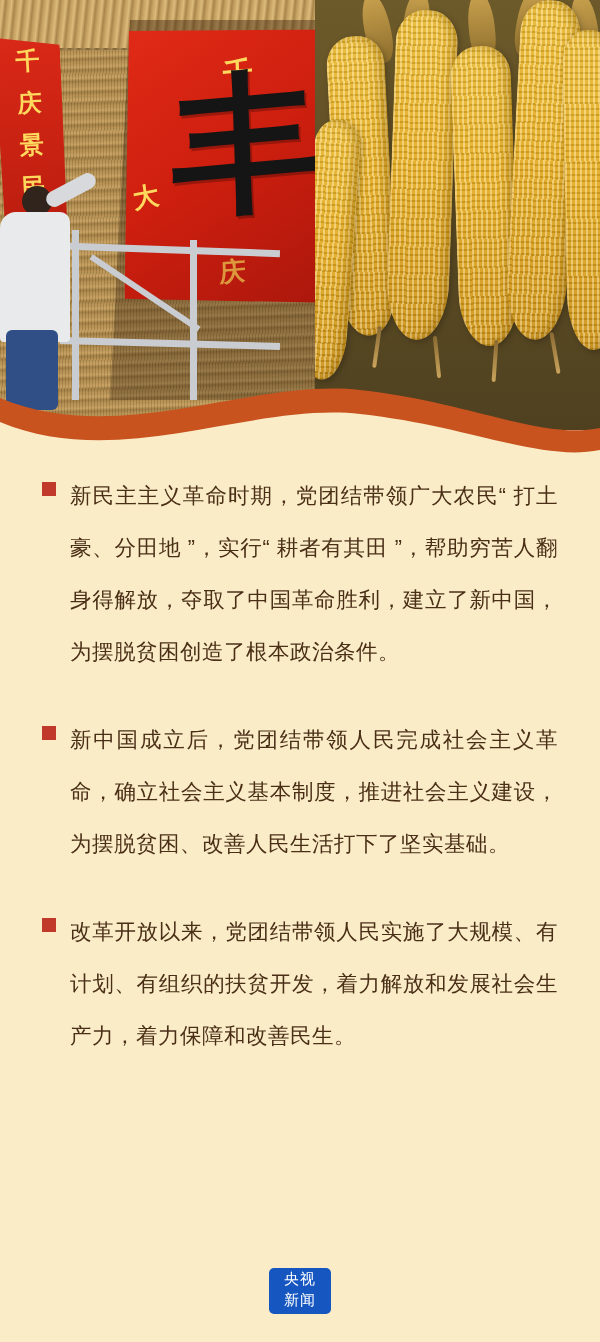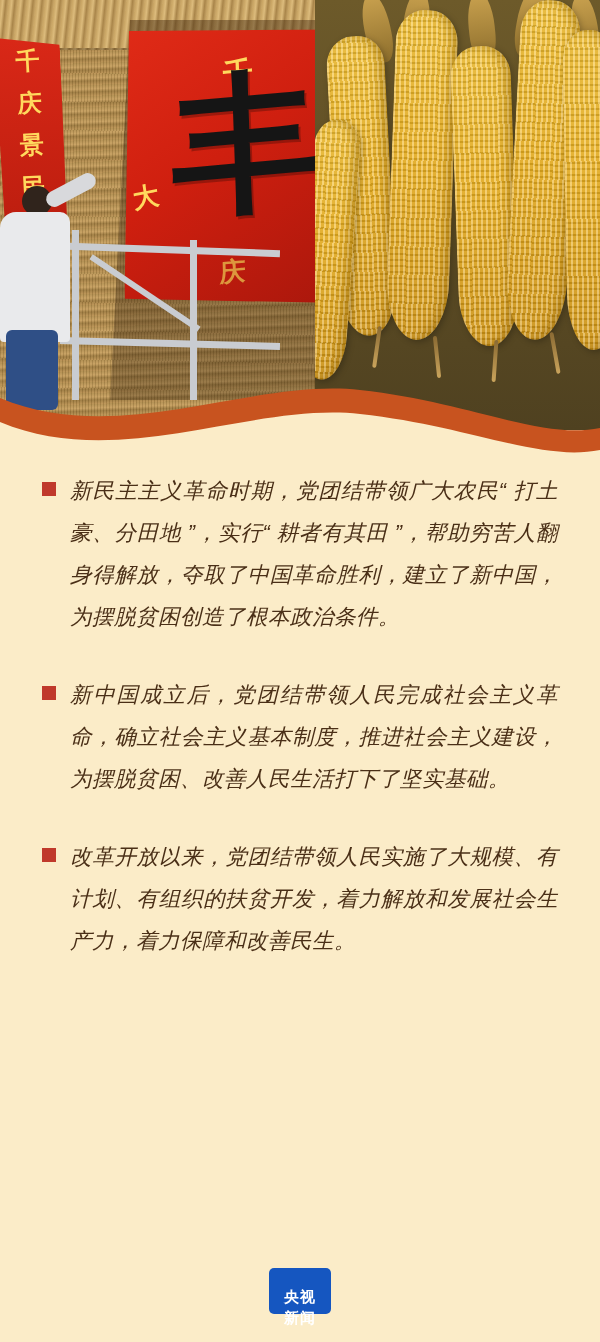--- a/index.html
+++ b/index.html
@@ -237,26 +237,25 @@
   .bullet {
     flex: 0 0 auto;
     width: 14px;
     height: 14px;
     background: #c0392b;
     margin-top: 12px;
     margin-right: 14px;
   }
   .ptext {
     font-size: 21.5px;
-    line-height: 42px;
+    line-height: 52px;
     color: #4a2f17;
     letter-spacing: .5px;
     font-family: "Liberation Sans", "DejaVu Sans", sans-serif;
     text-align: justify;
-    font-style: italic;
   }
   .ptext .num {
     color: #c0392b;
     font-size: 27px;
     font-family: "Liberation Serif", "DejaVu Serif", serif;
     padding: 0 3px;
   }
 
   
   .logo-wrap {
@@ -267,24 +266,24 @@
     display: flex;
     justify-content: center;
   }
   .logo {
     width: 62px;
     height: 46px;
     background: #1556c0;
     border-radius: 5px;
     color: #fff;
     font-size: 15px;
-    font-weight: bold;
+    font-weight: normal;
     line-height: 21px;
     text-align: center;
-    padding-top: 19px;
+    padding-top: 1px;
     box-sizing: border-box;
     letter-spacing: 1px;
     font-family: "Liberation Serif", "DejaVu Serif", serif;
   }
 </style>
 </head>
 <body>
 
 <div class="hero">
   <div class="hero-straw"></div>

